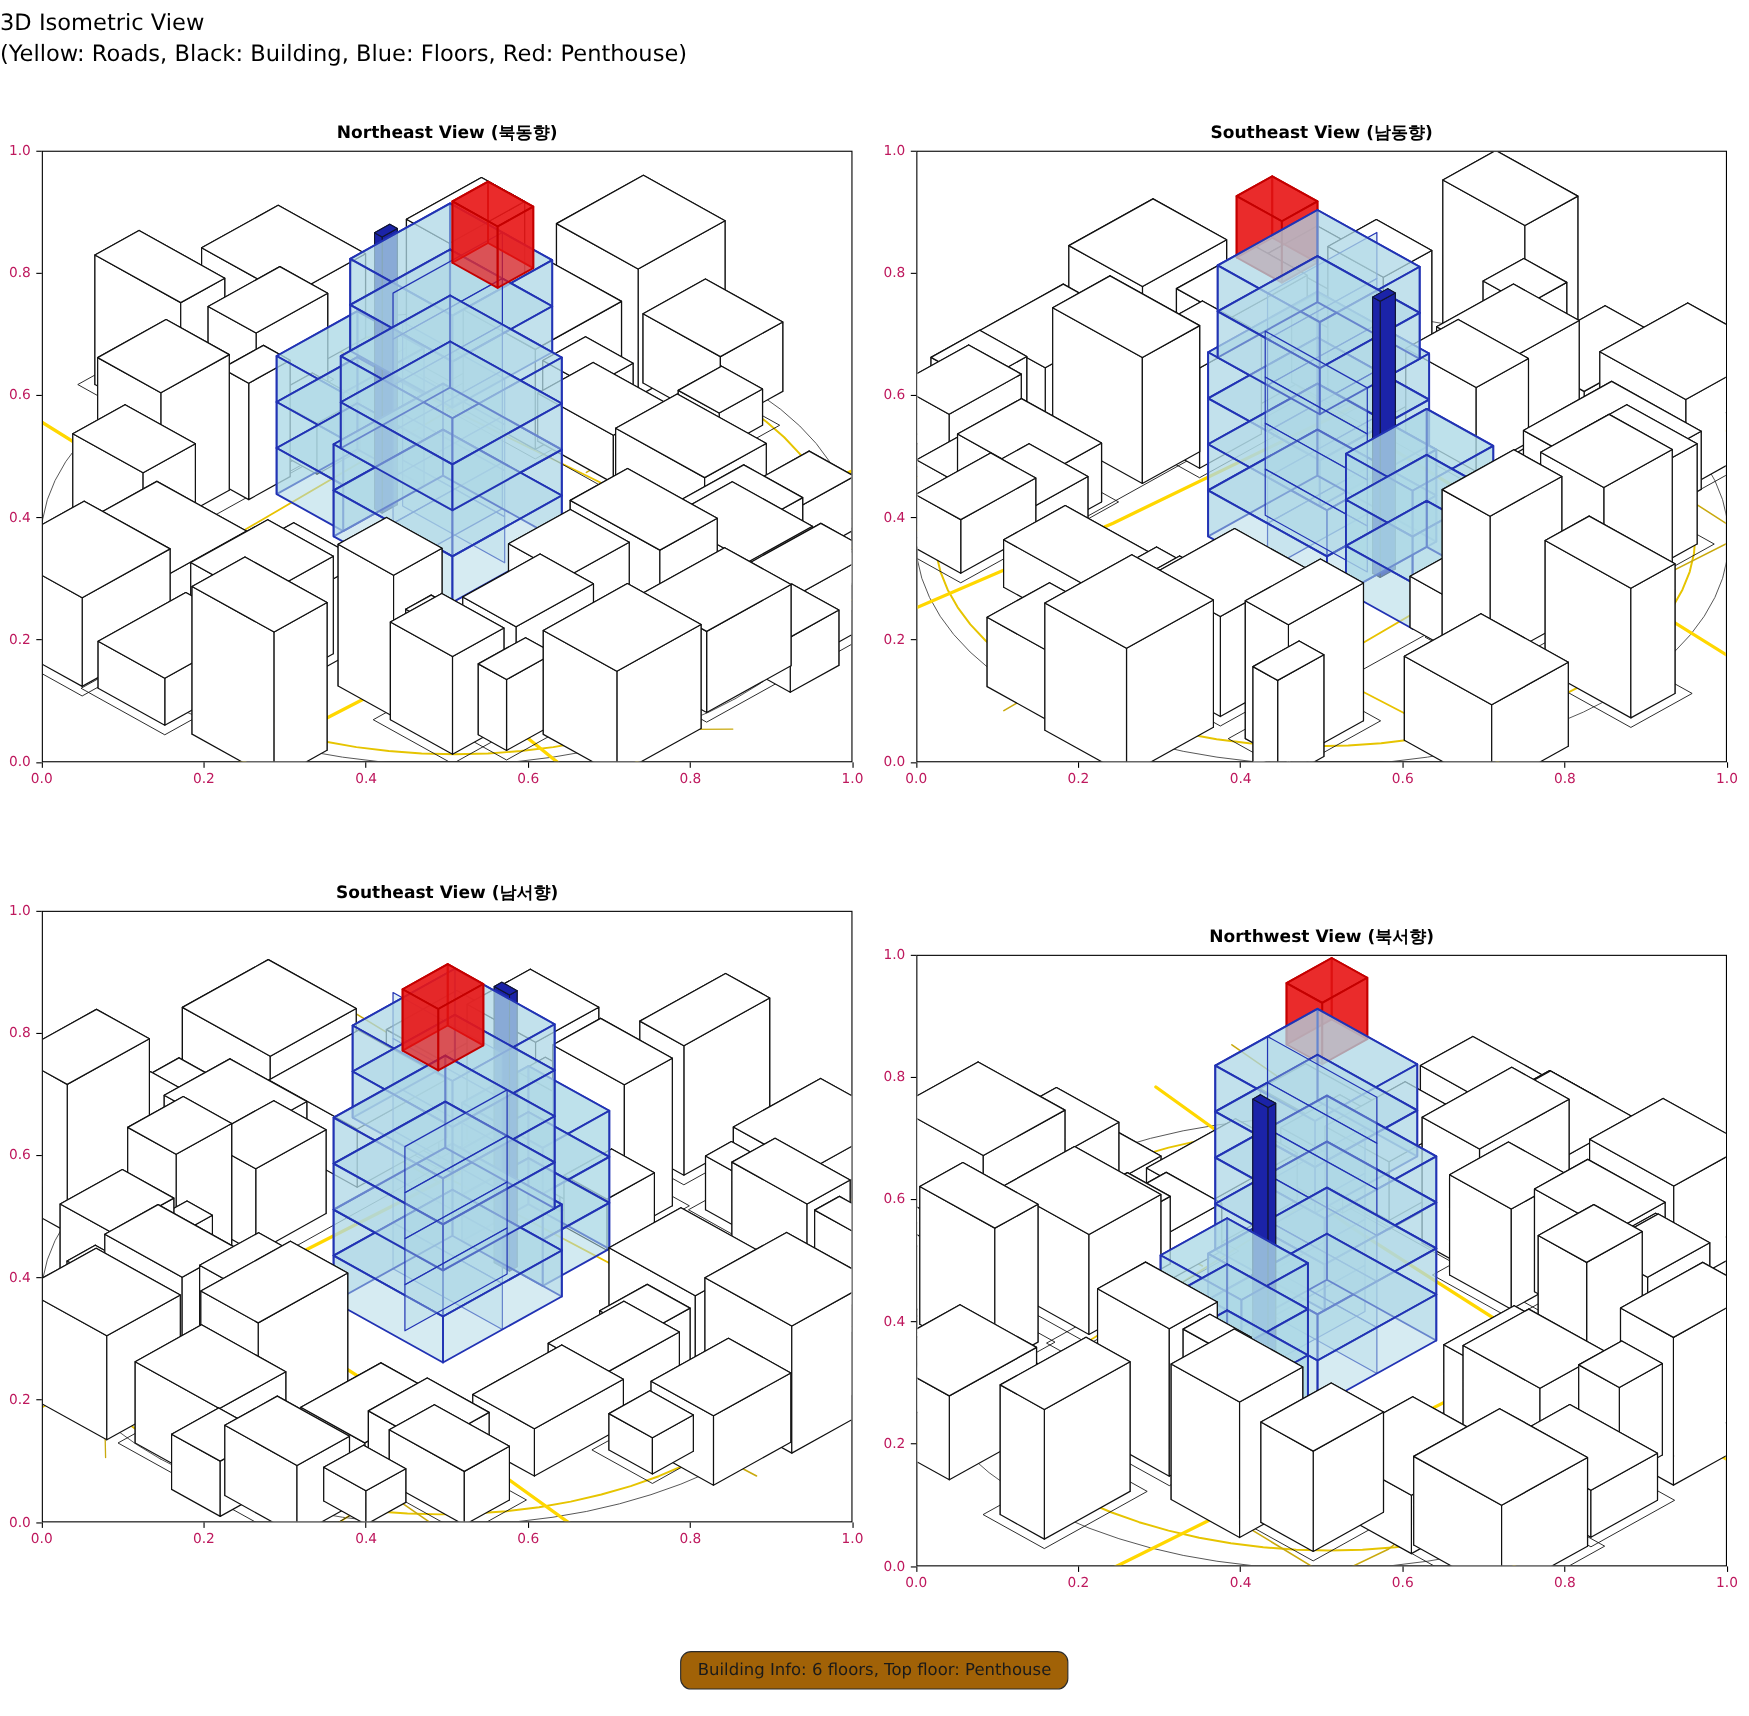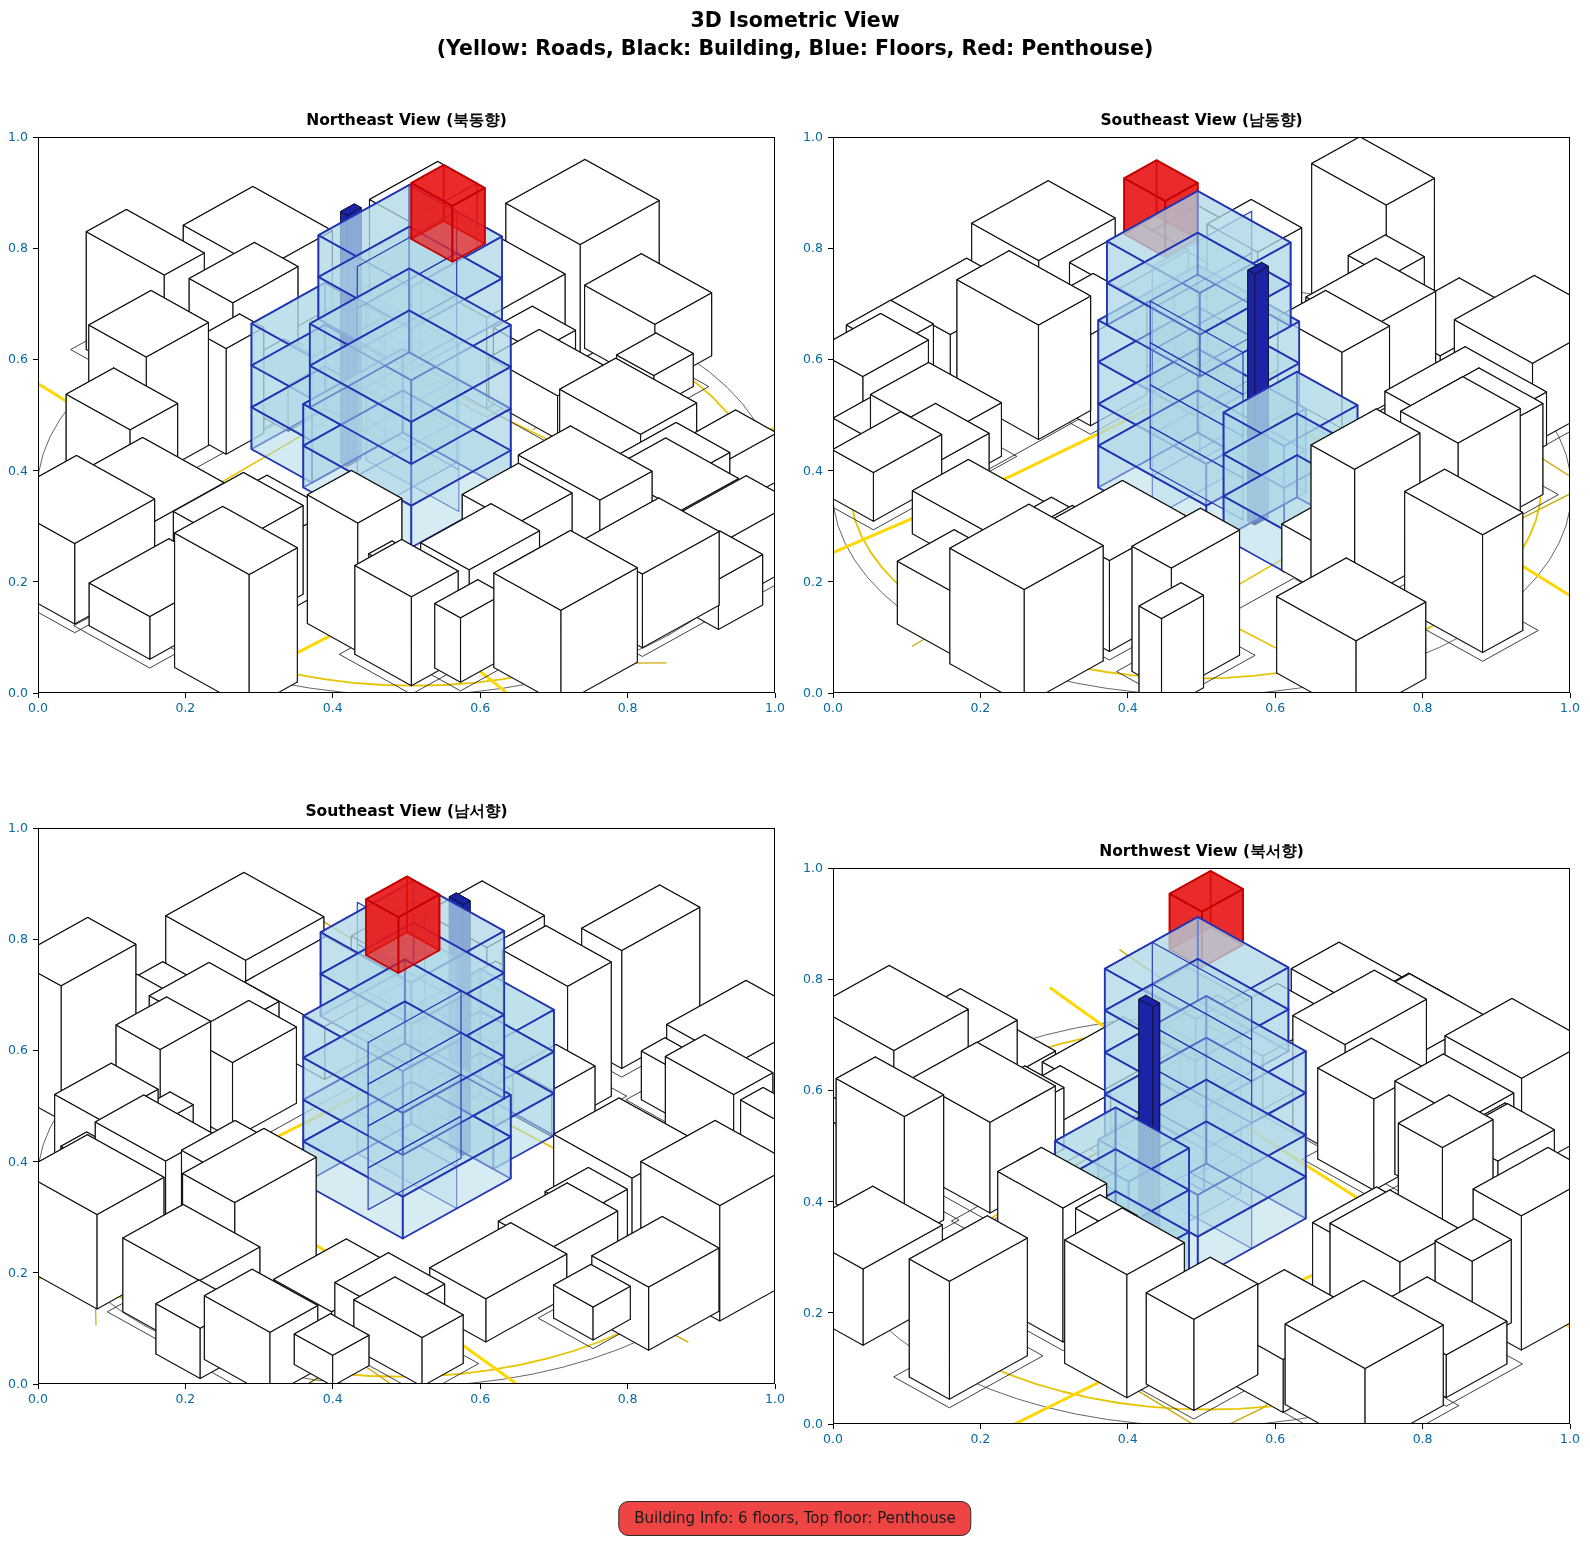--- a/index.html
+++ b/index.html
@@ -1,29 +1,29 @@
 <!DOCTYPE html>
 <html><head>
 <meta charset="utf-8">
 <style>
   *{margin:0;padding:0;box-sizing:border-box}
   html,body{background:#fff}
   body{width:1590px;height:1560px;position:relative;font-family:"DejaVu Sans","Liberation Sans",sans-serif;color:#000;overflow:hidden}
-  .fig-title{position:absolute;top:6px;left:0;width:100%;text-align:center;font-weight:bold;font-size:20.5px;line-height:1.38}
+  .fig-title{position:absolute;top:6px;left:0;width:100%;font-weight:normal;font-size:20.5px;line-height:1.38}
   .subplot{position:absolute;width:737px;height:556px}
   .sp-title{position:absolute;left:0;right:0;top:-27px;text-align:center;font-weight:bold;font-size:15.5px;white-space:nowrap}
   .plotbox{position:absolute;inset:0;border:1px solid #000;background:#fff;overflow:hidden}
   svg.scene{position:absolute;left:0;top:0;width:735px;height:618px;display:block}
-  .tick{position:absolute;font-size:12.5px;line-height:1;color:#0369a1}
+  .tick{position:absolute;font-size:12.5px;line-height:1;color:#be185d}
   .xtick{top:100%;margin-top:9px;transform:translateX(-50%)}
   .ytick{right:100%;margin-right:10px;transform:translateY(-50%)}
   .tickmark{position:absolute;background:#000}
   .xmark{width:1px;height:5px;top:100%}
   .ymark{height:1px;width:5px;right:100%}
-  .badge{position:absolute;left:50%;top:1501px;transform:translateX(-50%);background:#ef4444;border:1.5px solid #2b2b2b;border-radius:10px;padding:7px 15px 8px;font-size:15px;color:#1a1a1a;white-space:nowrap}
+  .badge{position:absolute;left:50%;top:1501px;transform:translateX(-50%);background:#a16207;border:1.5px solid #2b2b2b;border-radius:10px;padding:7px 15px 8px;font-size:15px;color:#1a1a1a;white-space:nowrap}
 </style>
 </head>
 <body>
 
 <div class="fig-title">
   <div>3D Isometric View</div>
   <div>(Yellow: Roads, Black: Building, Blue: Floors, Red: Penthouse)</div>
 </div>
 
 <div class="subplot" id="sp0" style="left:38px;top:137px">

